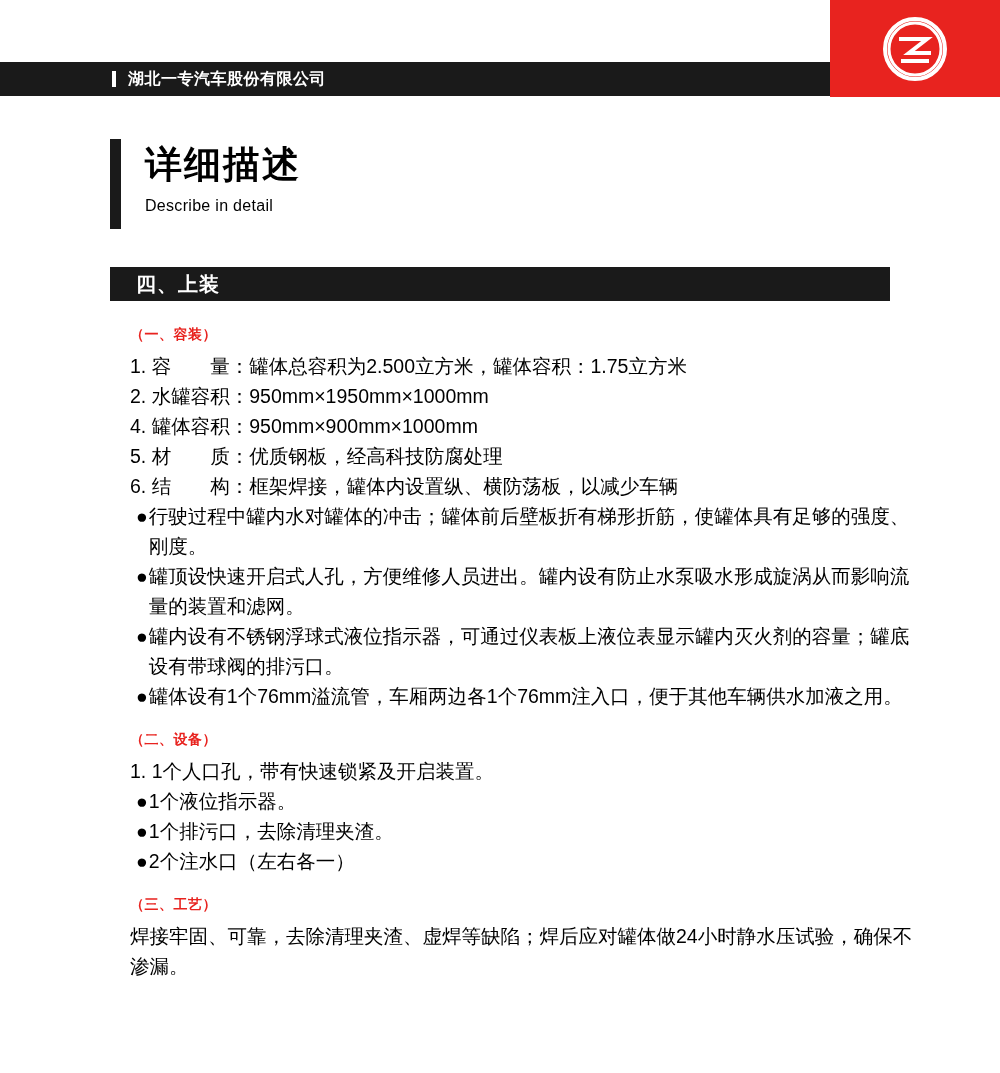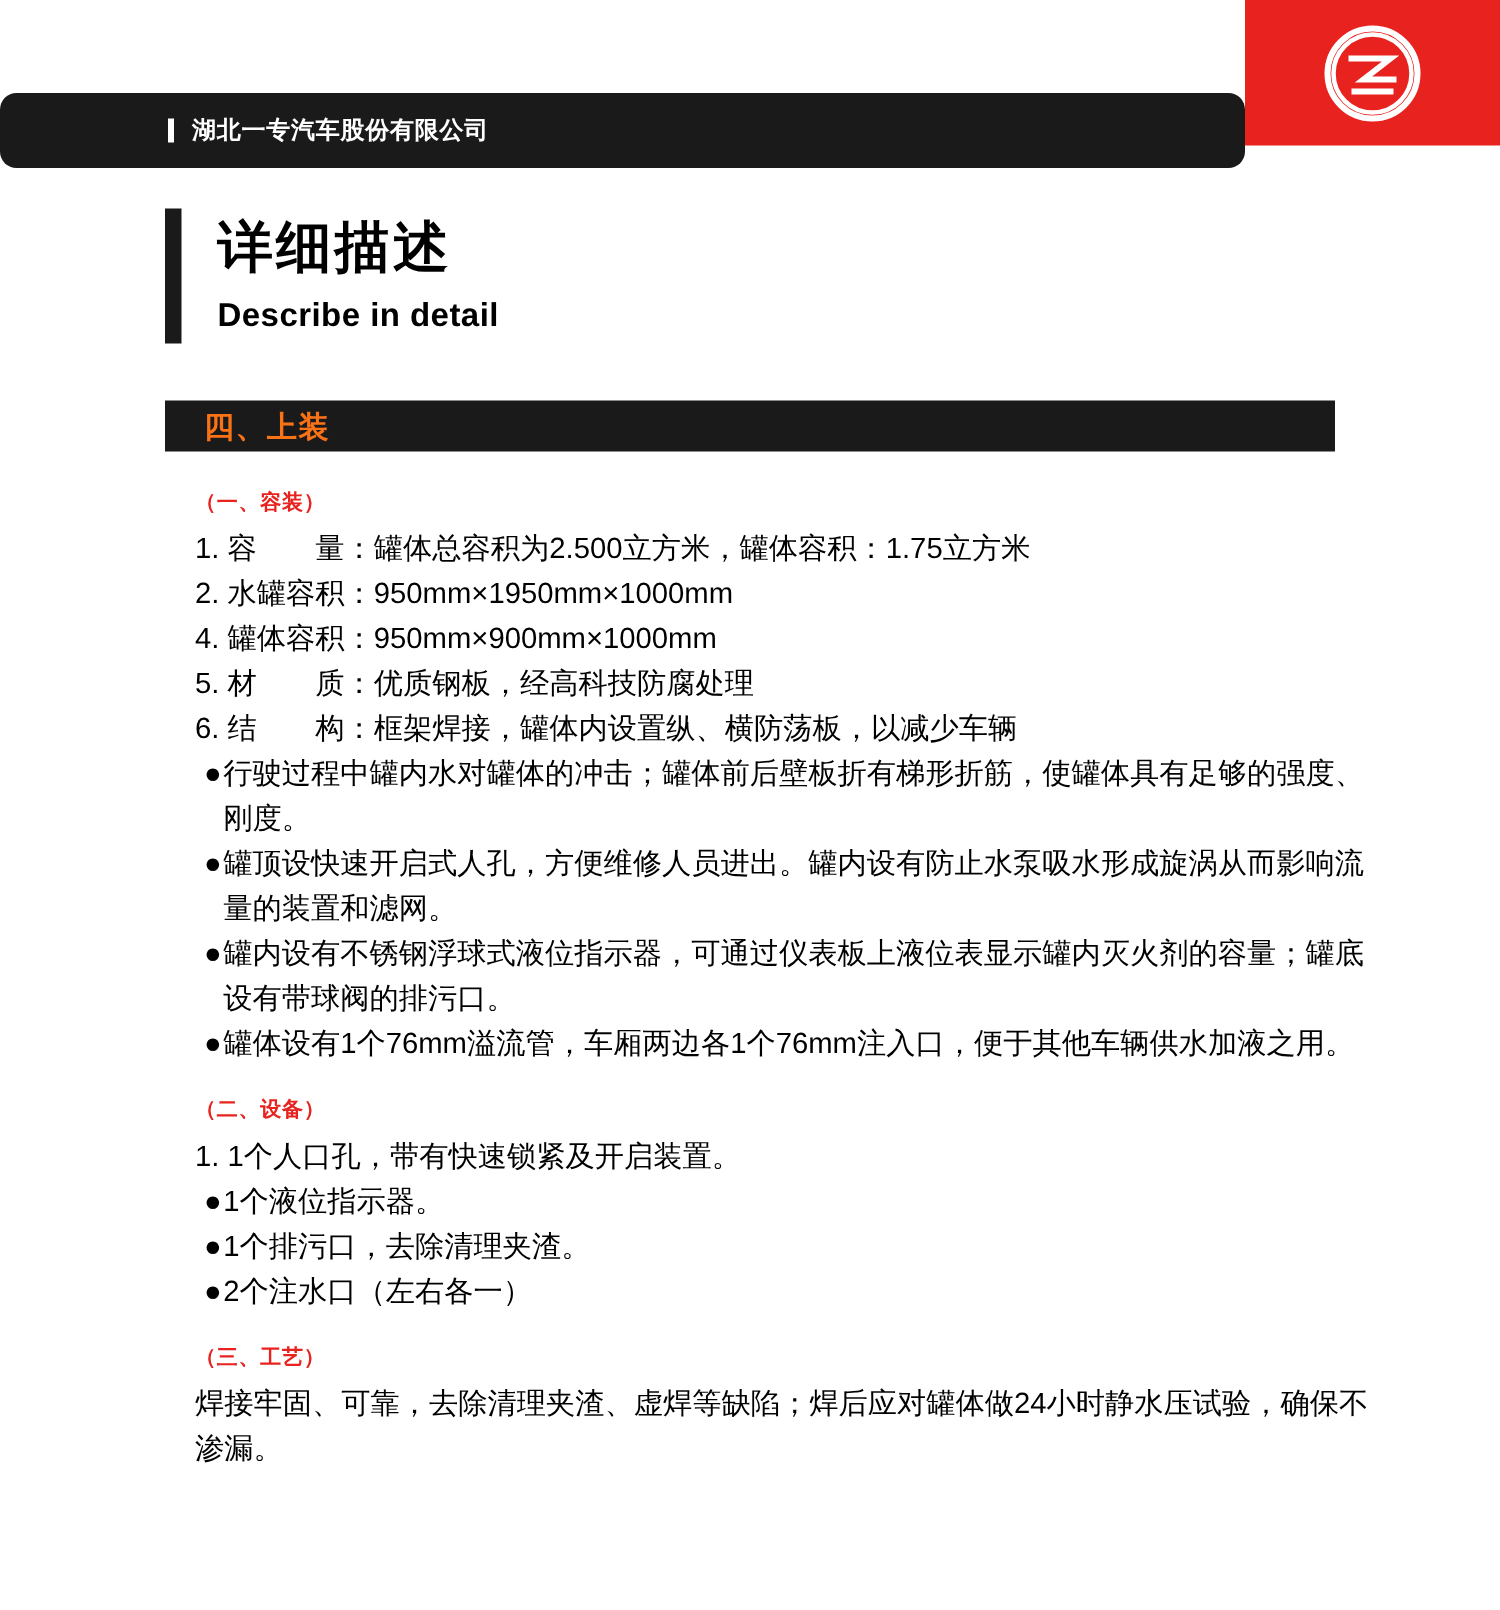--- a/index.html
+++ b/index.html
@@ -42,25 +42,24 @@
     box-sizing: border-box;
   }
   .logo-mark svg {
     display: block;
   }
   .header-bar {
     position: absolute;
     left: 0;
     top: 62px;
     width: 830px;
-    height: 50px;
+    height: 34px;
     background: #1a1a1a;
     display: flex;
     align-items: center;
-    border-radius: 11px;
   }
   .header-accent {
     width: 4px;
     height: 16px;
     background: #ffffff;
     margin-left: 112px;
     margin-right: 12px;
   }
   .header-title {
     color: #ffffff;
@@ -89,36 +88,36 @@
   .title-texts {
     padding-top: 4px;
   }
   .title-cn {
     font-size: 37px;
     font-weight: bold;
     letter-spacing: 2px;
     line-height: 1.2;
   }
   .title-en {
-    font-size: 22px;
-    font-weight: bold;
+    font-size: 16px;
+    font-weight: normal;
     margin-top: 10px;
     letter-spacing: 0.3px;
   }
 
   .section-bar {
     margin: 38px 0 0 110px;
     width: 780px;
     height: 34px;
     background: #1a1a1a;
     display: flex;
     align-items: center;
   }
   .section-bar-text {
-    color: #f97316;
+    color: #ffffff;
     font-size: 20px;
     font-weight: bold;
     margin-left: 26px;
     letter-spacing: 1px;
   }
 
   .content {
     margin: 18px 0 0 130px;
     width: 790px;
     font-size: 19.5px;

